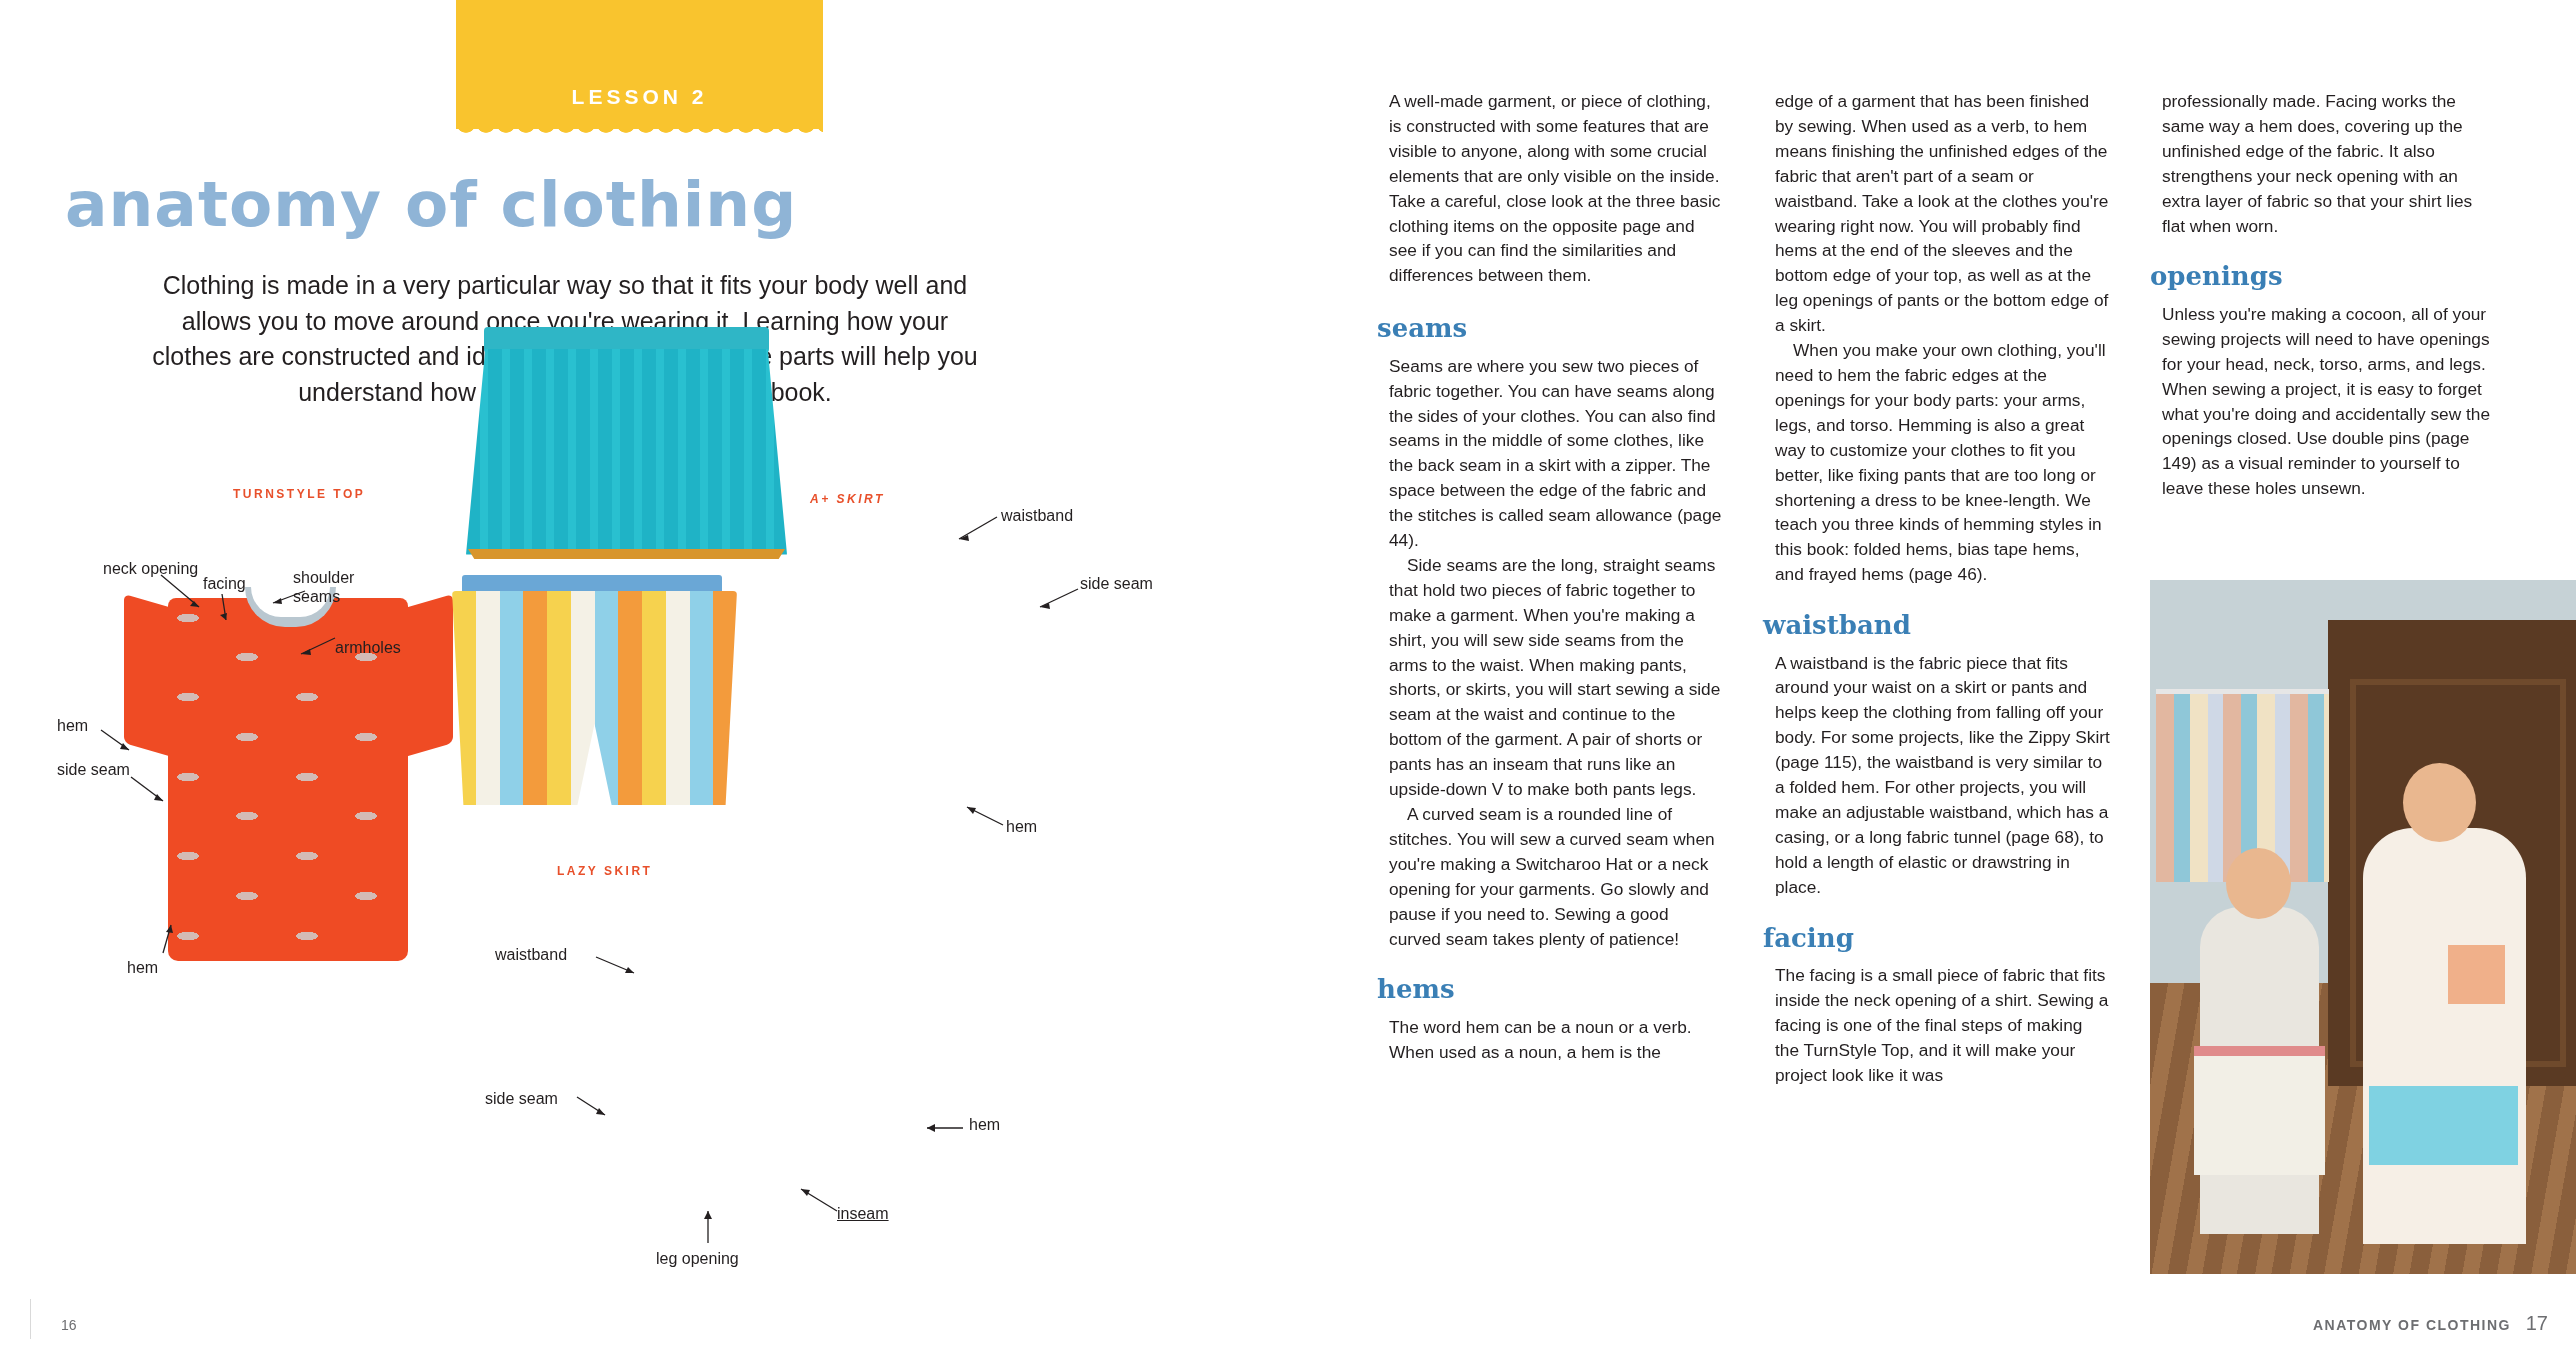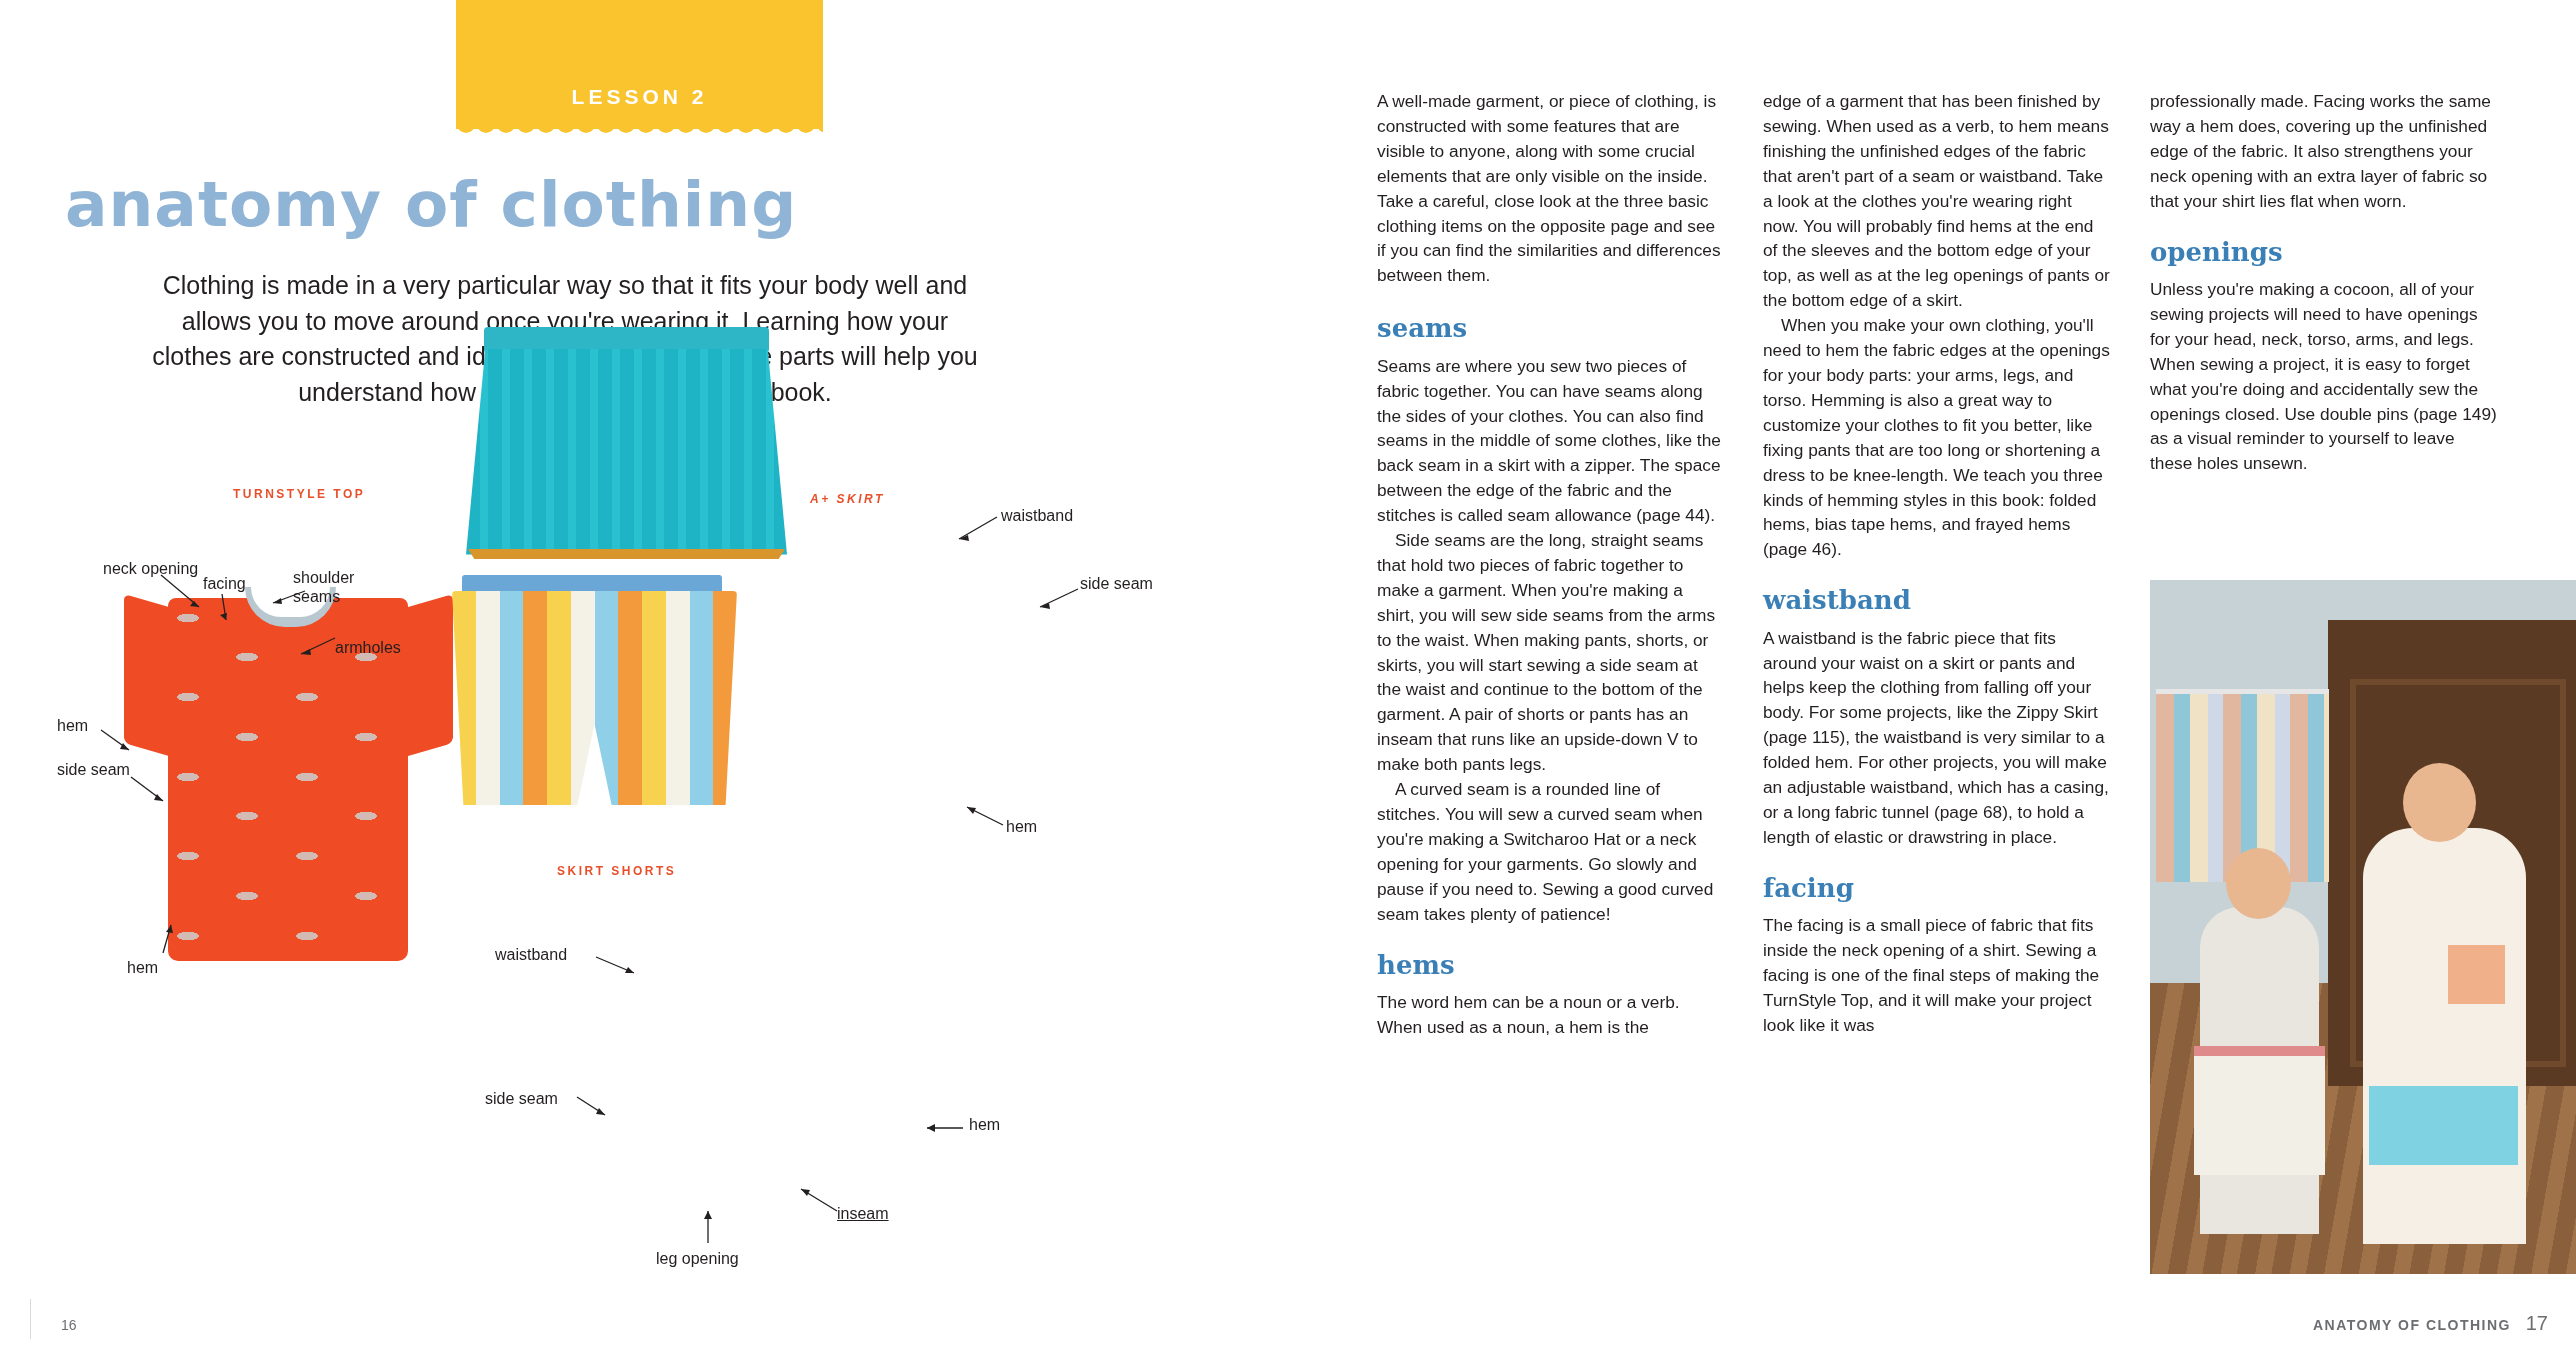--- a/index.html
+++ b/index.html
@@ -123,21 +123,21 @@
   .rule-left{position:absolute;left:30px;bottom:20px;width:1px;height:40px;background:#d9d9d9;}
 
   
   .cols{
     position:absolute;left:0;top:0;width:1199px;height:1359px;
   }
   .col{
     position:absolute;top:89px;width:347px;
     font-size:17.3px;line-height:1.44;color:#231f20;
   }
-  .col p{margin:0 0 0 0;text-indent:0;}
+  .col p{margin:0 0 0 12px;text-indent:0;}
   .col p + p{text-indent:18px;}
   .col h3{
     font-family:"DejaVu Serif", serif;
     color:#3a7fb5;font-size:26px;margin:20px 0 6px 0;font-weight:bold;
   }
   .col h3.first{margin-top:22px;}
   .c1{left:0px;}
   .c2{left:386px;}
   .c3{left:773px;}
   .photo{
@@ -262,21 +262,21 @@
           <path d="M6,22 l9,-4 l1,6 z" fill="#231f20"></path>
         </svg>
     </div>
     <div class="arrow" style="left:959px;top:803px;">
       <svg width="48" height="30" viewBox="0 0 48 30">
           <path d="M44,22 L8,4" stroke="#231f20" stroke-width="1.3" fill="none"></path>
           <path d="M8,4 l9,1 l-3,6 z" fill="#231f20"></path>
         </svg>
     </div>
 
-    <div class="cap" style="left:557px;top:864px;">SKIRT SHORTS</div>
+    <div class="cap" style="left:557px;top:864px;">LAZY SKIRT</div>
     <div class="shorts">
       <div class="sband"></div>
       <div class="sbody"></div>
     </div>
     <div class="lbl" style="left:495px;top:946px;">waistband</div>
     <div class="lbl" style="left:485px;top:1090px;">side seam</div>
     <div class="lbl" style="left:969px;top:1116px;">hem</div>
     <div class="lbl" style="left:837px;top:1205px;text-decoration:underline;">inseam</div>
     <div class="lbl" style="left:656px;top:1250px;">leg opening</div>
     <div class="arrow" style="left:594px;top:953px;">

